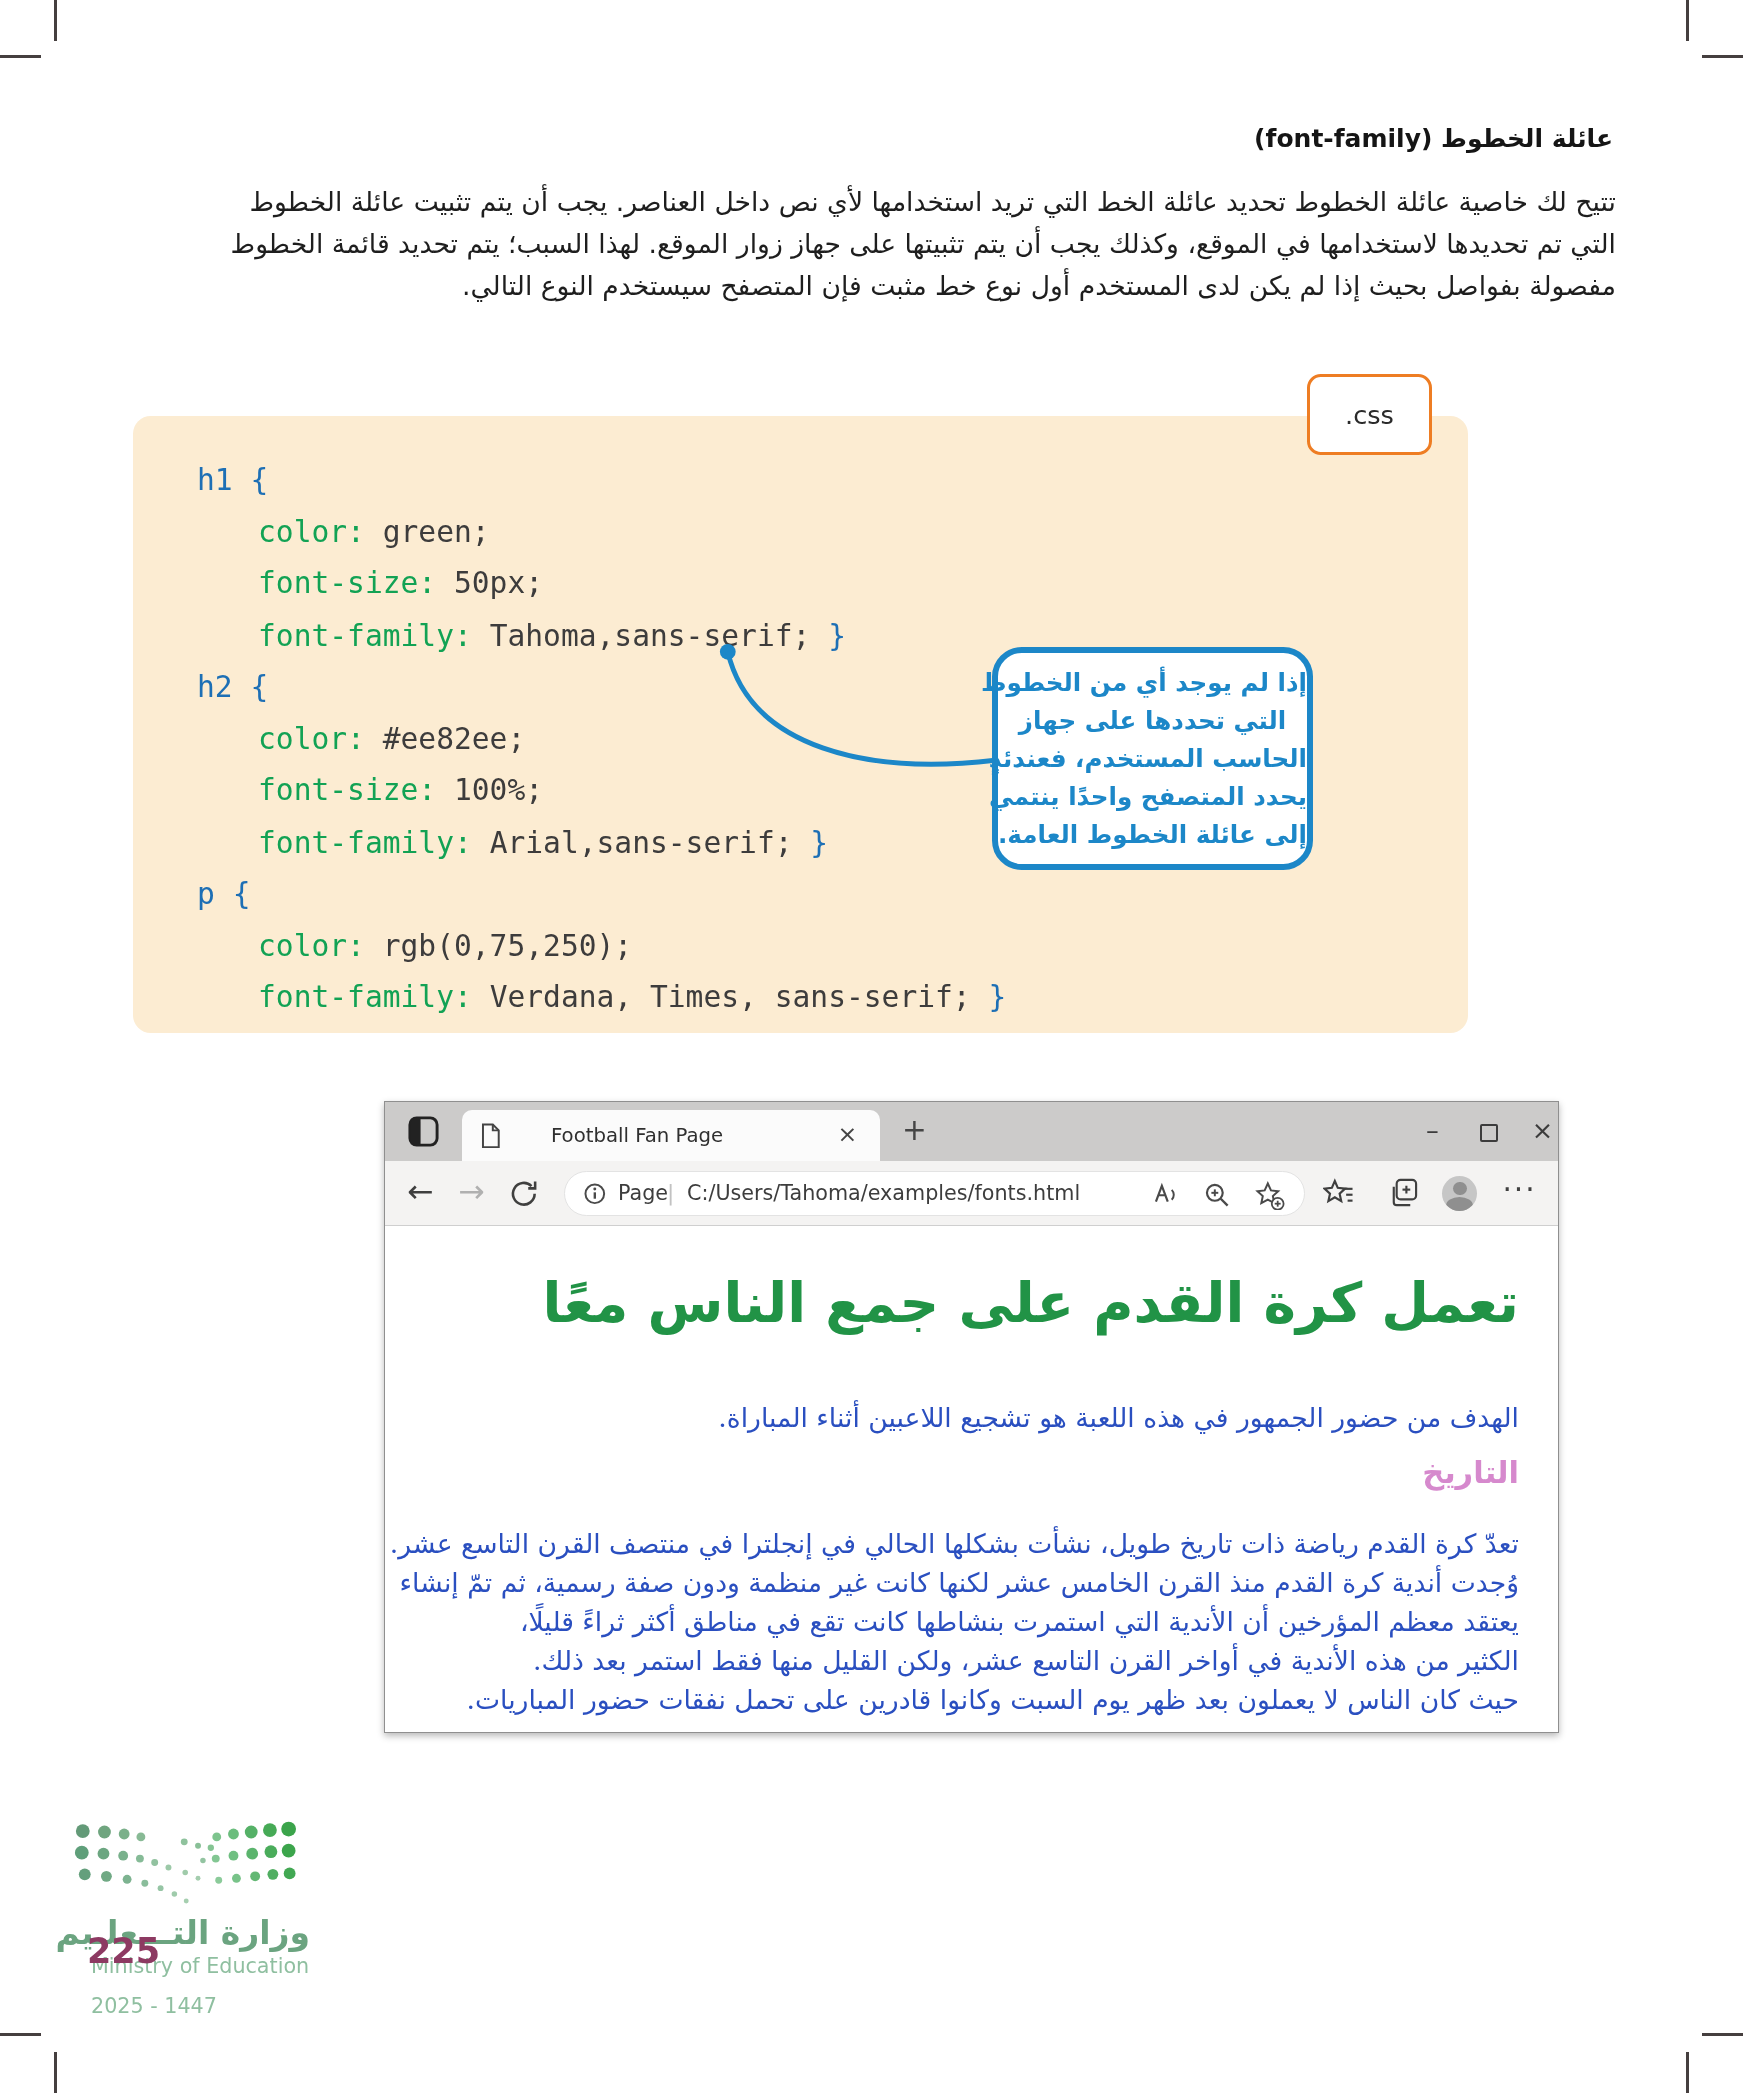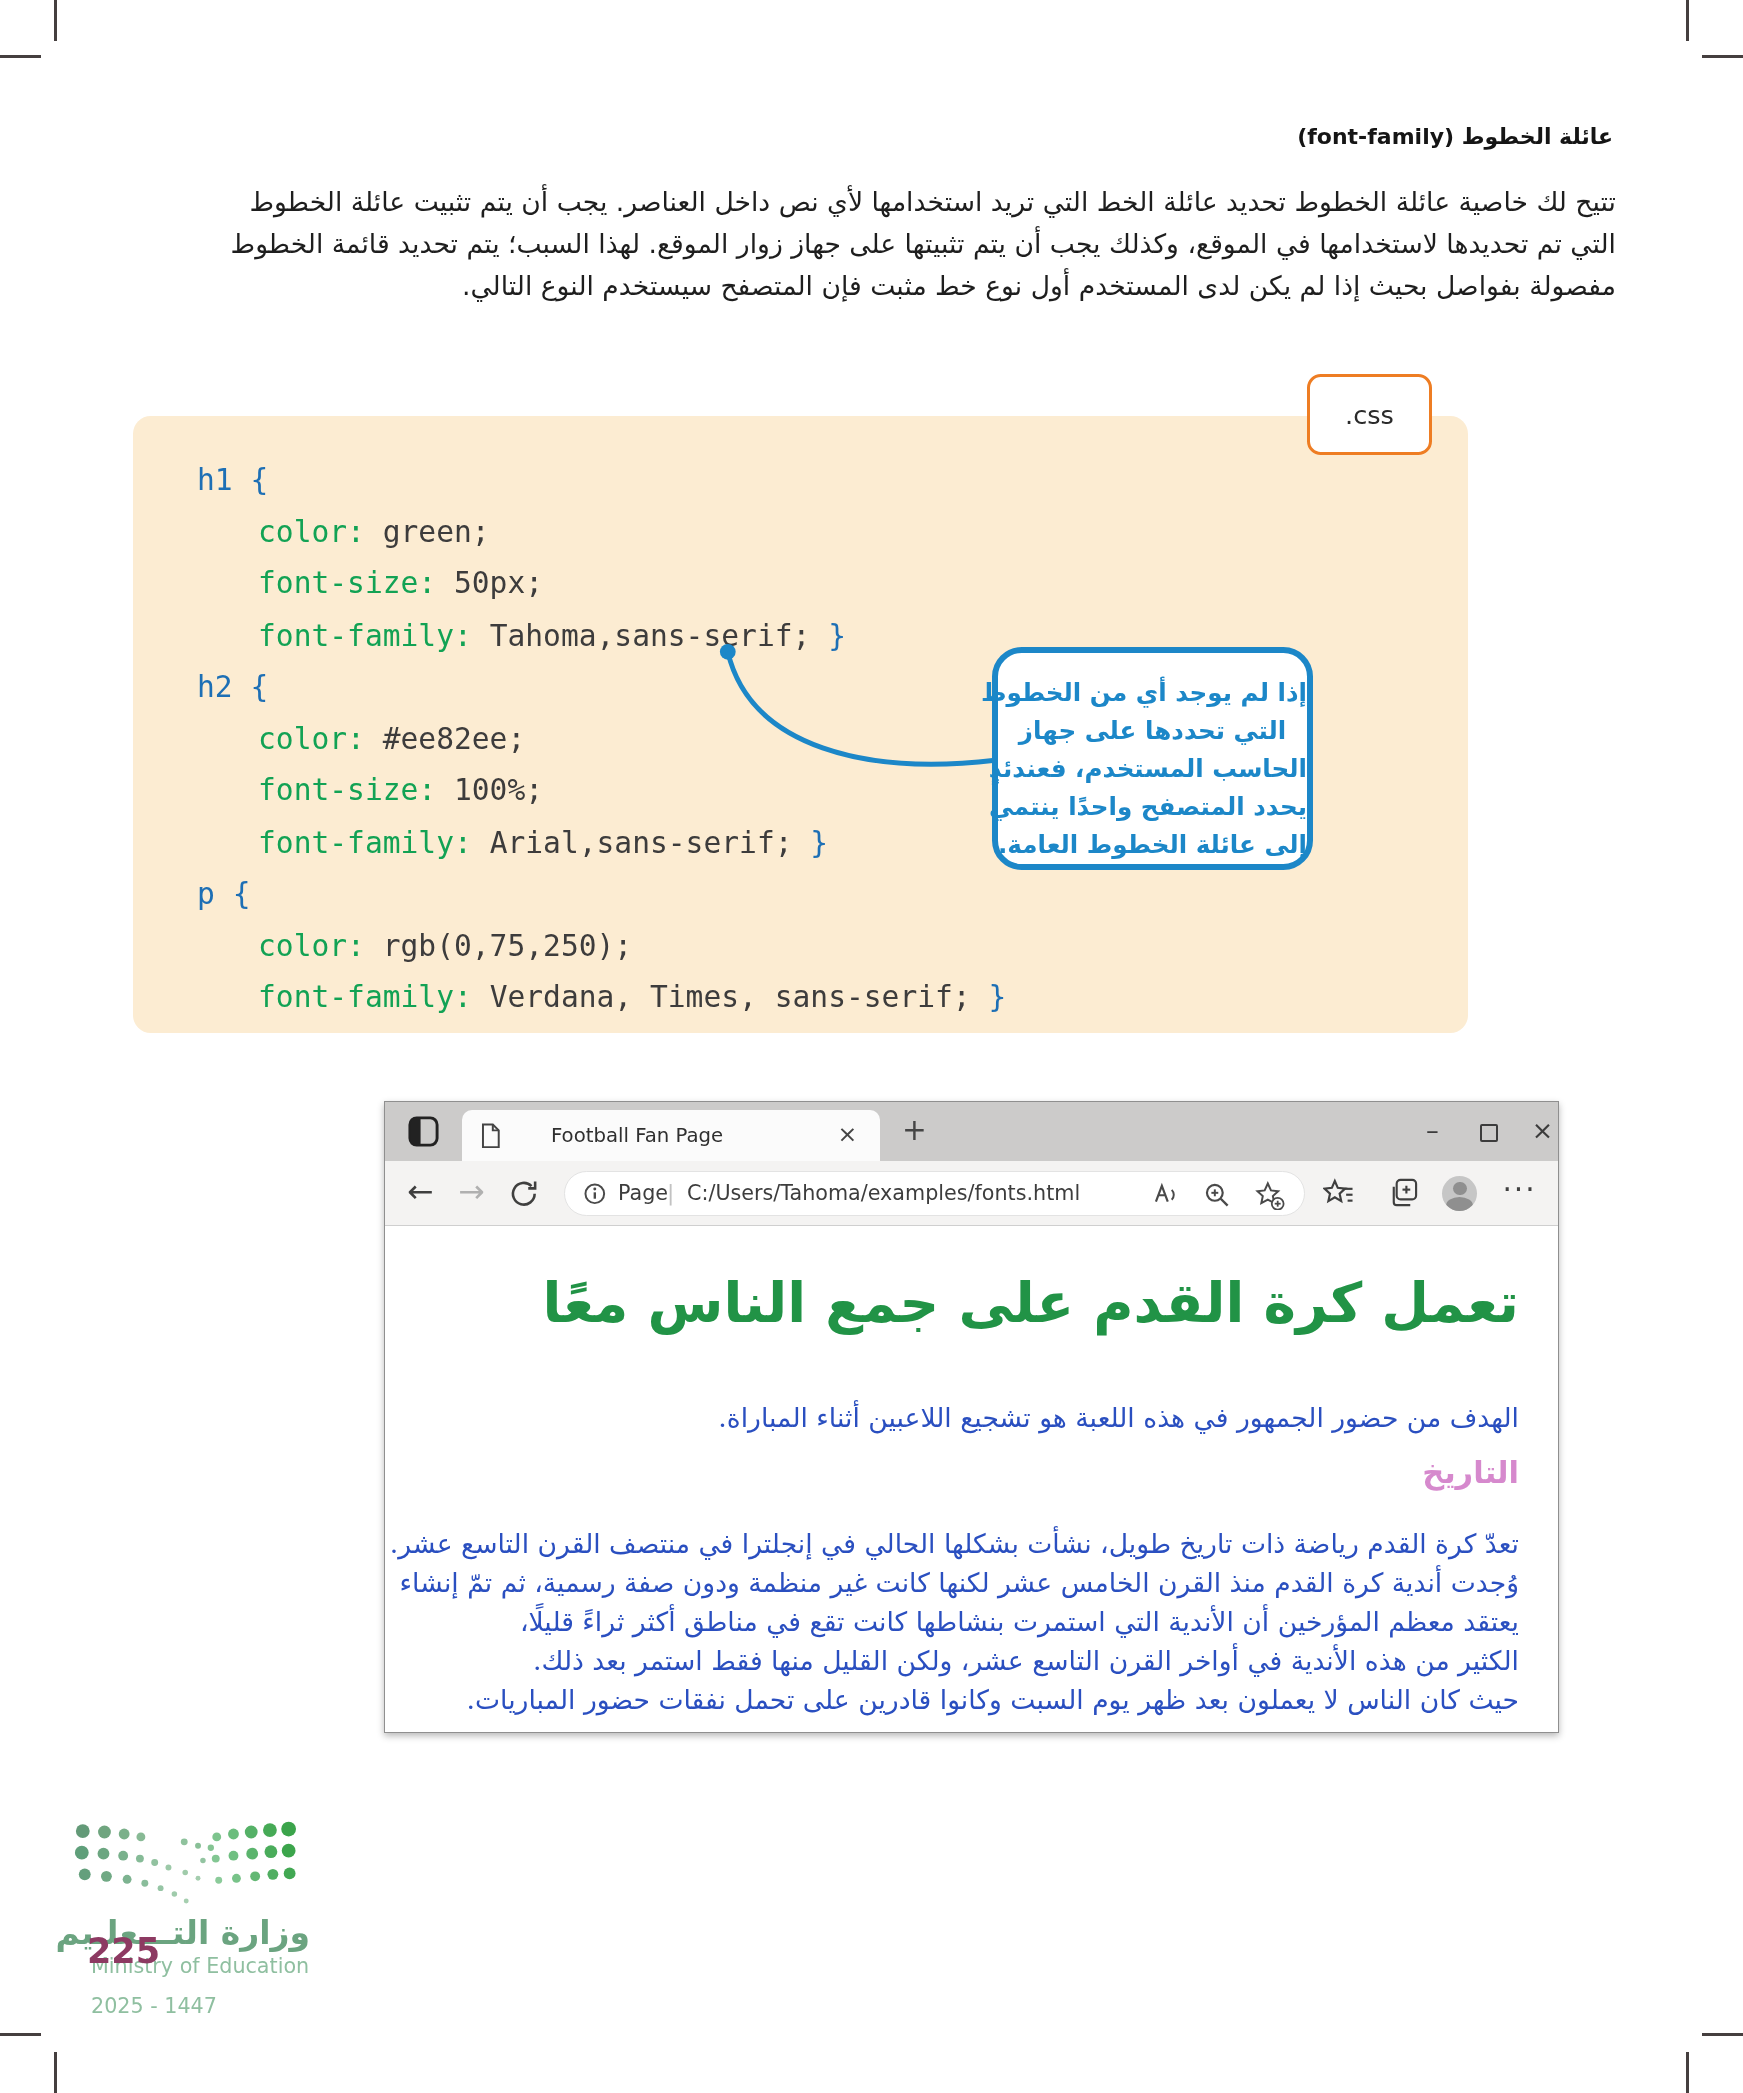--- a/index.html
+++ b/index.html
@@ -1,33 +1,33 @@
 <!DOCTYPE html>
 <html lang="ar"><head>
 <meta charset="utf-8">
 <style>
   html,body{margin:0;padding:0;background:#fff;}
   #page{position:relative;width:1744px;height:2093px;background:#ffffff;overflow:hidden;
         font-family:"DejaVu Sans",sans-serif;}
   .abs{position:absolute;}
   .crop{position:absolute;background:#453f3f;}
   
-  .lesson-heading{position:absolute;right:131px;top:124px;font-size:22px;font-weight:bold;color:#151515;direction:rtl;white-space:nowrap;}
+  .lesson-heading{position:absolute;right:131px;top:124px;font-size:25px;font-weight:bold;color:#151515;direction:rtl;white-space:nowrap;}
   .intro{position:absolute;right:128px;left:138px;top:181px;direction:rtl;color:#1e1e1e;}
   .intro div{font-size:26.6px;line-height:42px;font-weight:500;text-align:right;white-space:nowrap;}
   
   .code-panel{position:absolute;left:133px;top:416px;width:1335px;height:617px;background:#fcecd2;border-radius:17.7px;}
   .code-badge{position:absolute;left:1307px;top:374px;width:125px;height:81px;background:#ffffff;border:3.9px solid #ee7d23;border-radius:13.8px;box-sizing:border-box;display:flex;align-items:center;justify-content:center;font-size:25.6px;color:#2b2b2b;direction:rtl;font-weight:500;}
   .code-line{position:absolute;left:197px;font-family:"DejaVu Sans Mono",monospace;font-size:29.6px;line-height:39px;white-space:pre;color:#3d3c3c;}
   .code-line.indent{left:258px;}
   .tok-sel{color:#1d6fb5;}
   .tok-prop{color:#12a254;}
   .tok-val{color:#3d3c3c;}
   
-  .callout{position:absolute;left:992px;top:647px;width:321px;height:223px;background:#ffffff;border:6.9px solid #1c87c8;border-radius:29.6px;box-sizing:border-box;direction:rtl;display:flex;flex-direction:column;justify-content:flex-end;}
+  .callout{position:absolute;left:992px;top:647px;width:321px;height:223px;background:#ffffff;border:6.9px solid #1c87c8;border-radius:29.6px;box-sizing:border-box;direction:rtl;display:flex;flex-direction:column;justify-content:center;}
   .callout div{font-size:24.6px;line-height:38px;font-weight:bold;color:#1c87c8;text-align:center;white-space:nowrap;}
   .connector{position:absolute;left:711px;top:635px;}
   
   .browser{position:absolute;left:384px;top:1101px;width:1175px;height:632px;background:#ffffff;border:1px solid #8f8f8f;box-sizing:border-box;box-shadow:0 3px 6.9px rgba(0,0,0,.28);}
   .tabstrip{position:absolute;left:0;top:0;right:0;height:59px;background:#cccbca;}
   .tab-actions{position:absolute;left:21.7px;top:12.8px;width:33px;height:33px;}
   .tab{position:absolute;left:77px;top:7.9px;width:418px;height:51px;background:#fbfbfb;border-radius:9.9px 9.9px 0 0;}
   .tab-title{position:absolute;left:53px;top:0;height:51px;line-height:51px;font-size:19.7px;color:#2f2f2f;white-space:nowrap;margin-left:36px;}
   .tab-close{position:absolute;left:366px;top:0;width:39px;height:51px;line-height:49px;text-align:center;font-size:23.6px;color:#454545;}
   .newtab{position:absolute;left:508px;top:0;width:43px;height:59px;line-height:57px;text-align:center;font-size:29.6px;color:#454545;}

